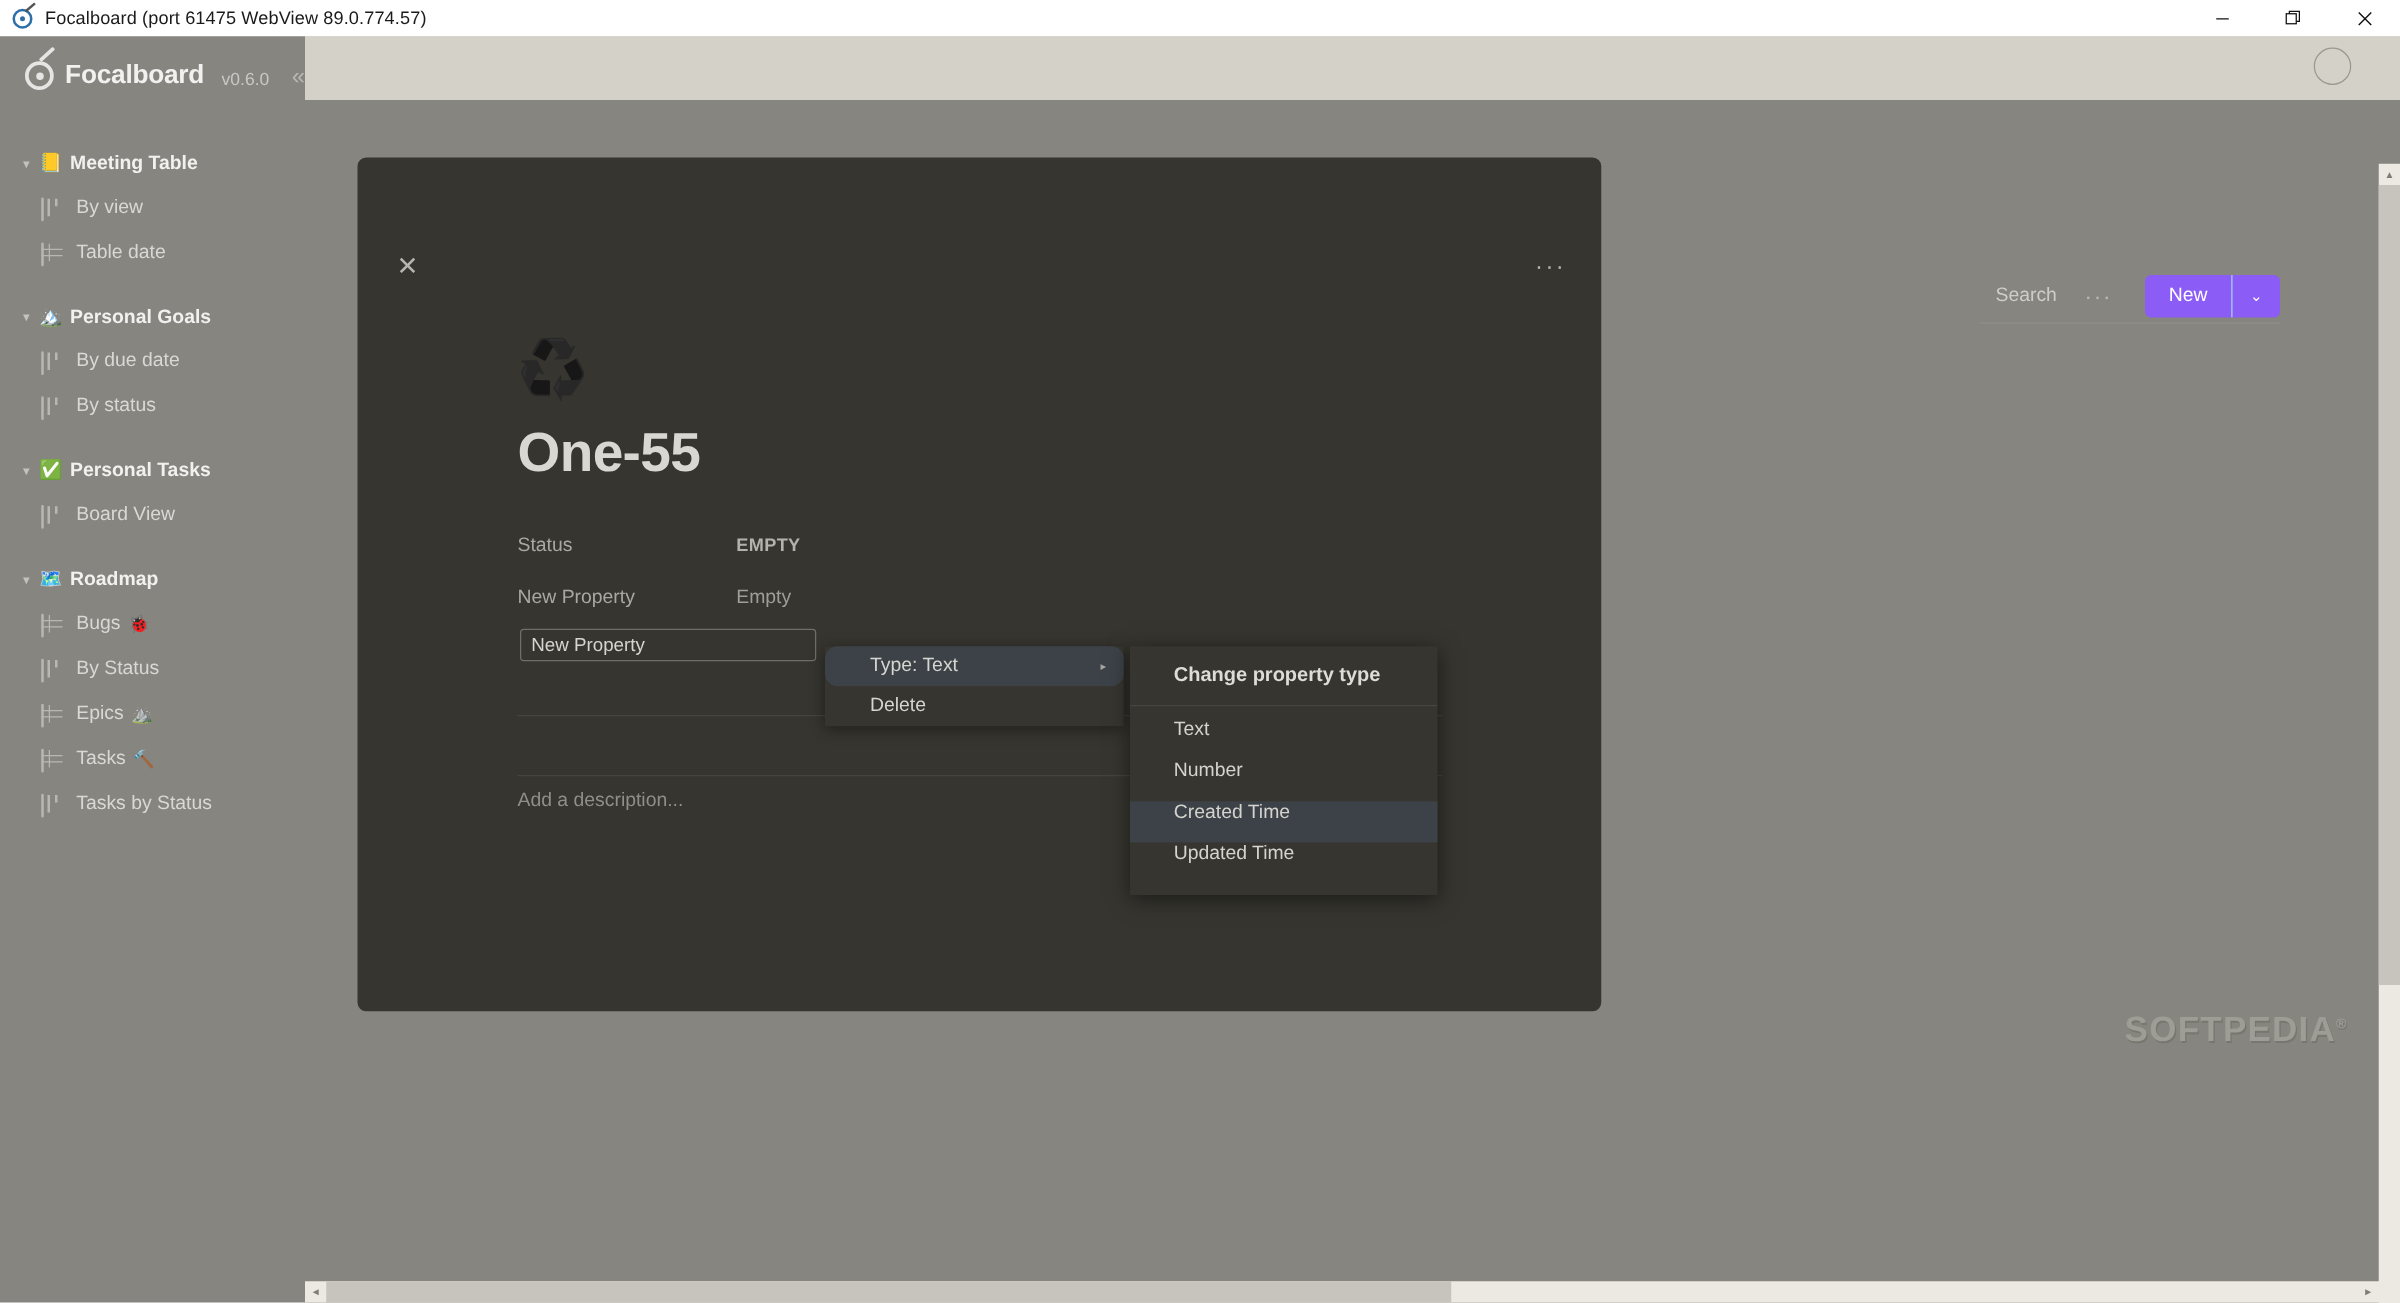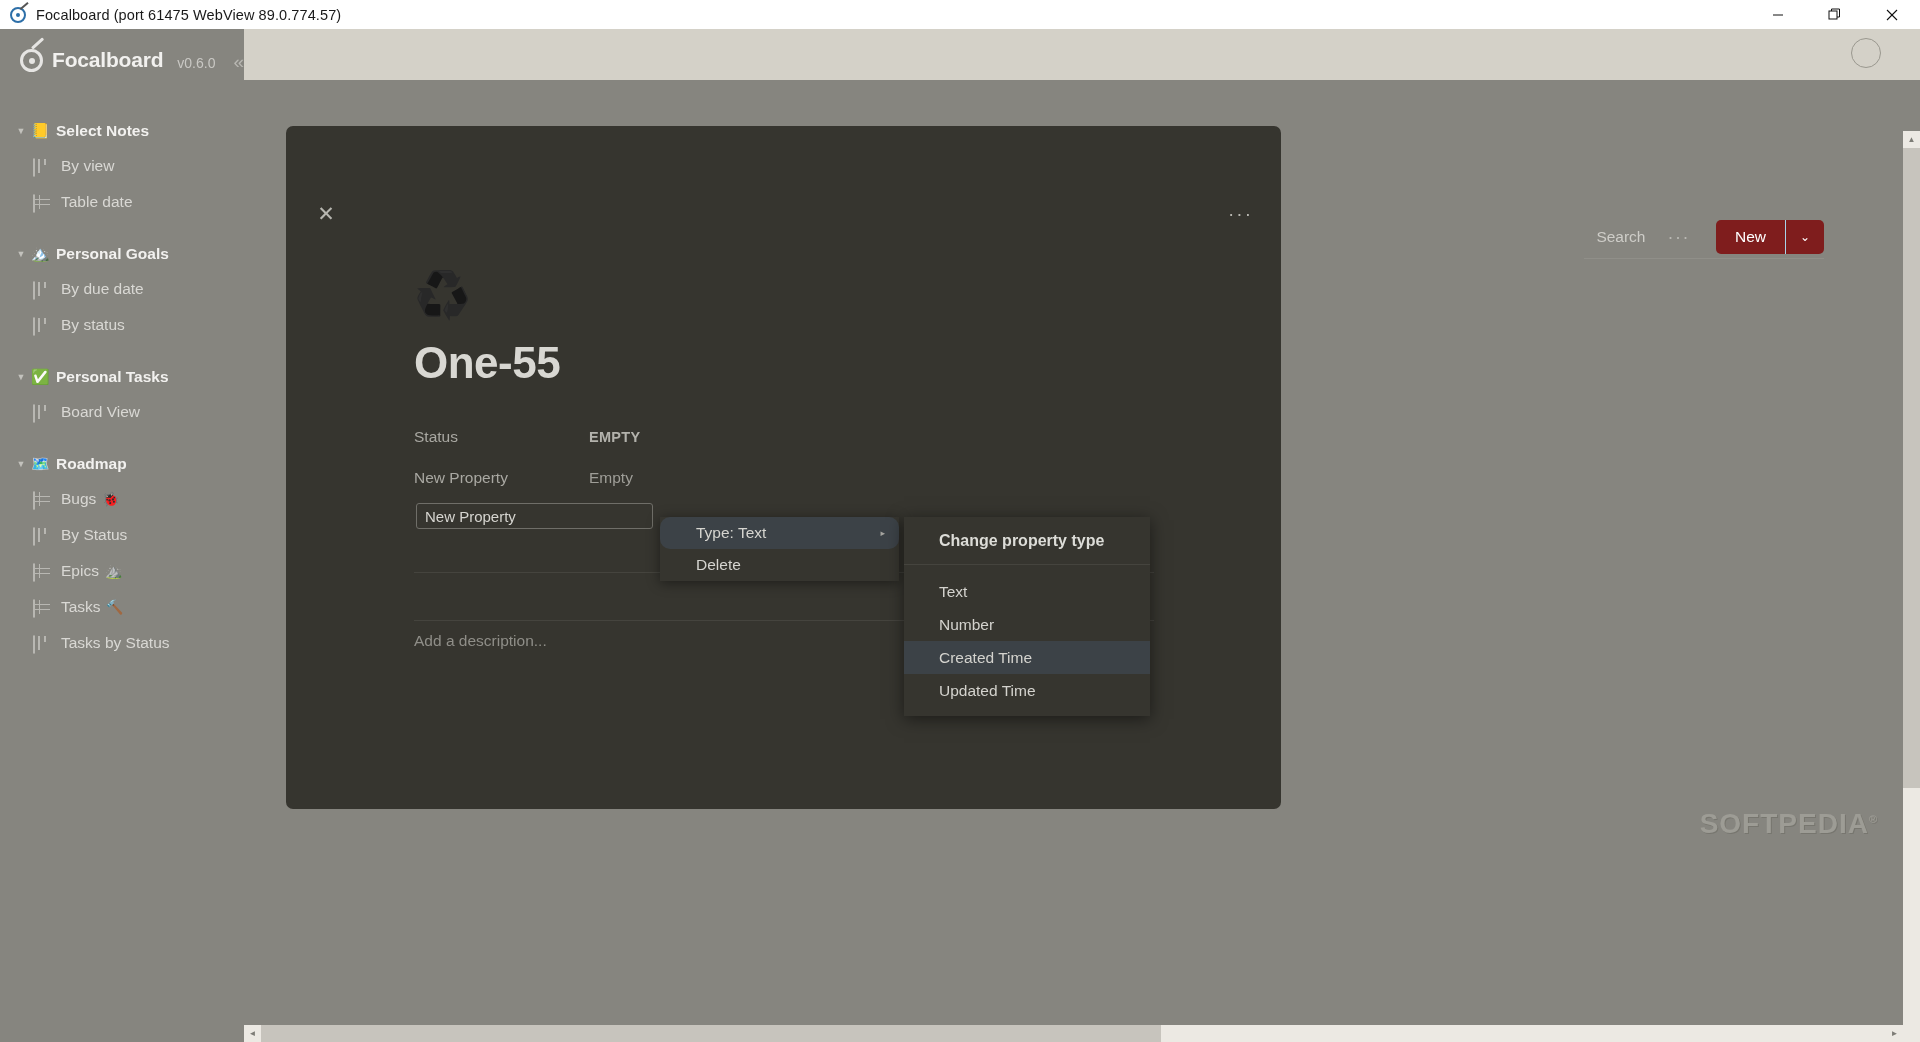--- a/index.html
+++ b/index.html
@@ -194,21 +194,21 @@
   }
   .search-text {
     font-size: 15.5px; color: #cecdc8; margin-right: 22px;
   }
   .tb-dots {
     font-size: 18px; color: #b9b8b3; letter-spacing: 1.5px;
     margin-right: 26px; line-height: 1;
   }
   .new-btn {
     display: flex; align-items: stretch;
-    background: #7f1d1d; border-radius: 5px;
+    background: #8b5cf6; border-radius: 5px;
     height: 34px; overflow: hidden;
   }
   .new-btn-main {
     display: flex; align-items: center; justify-content: center;
     padding: 0 19px; font-size: 15.5px; color: #ffffff;
     border-right: 1px solid #a8d3e8;
   }
   .new-btn-caret {
     display: flex; align-items: center; justify-content: center;
     width: 38px; font-size: 12px; color: #ffffff;
@@ -361,21 +361,21 @@
     padding-bottom: 9px;
   }
   .submenu-header {
     height: 48px; display: flex; align-items: center;
     padding-left: 35px;
     font-size: 16px; font-weight: bold; color: #ddddd8;
     border-bottom: 1px solid #45443e;
   }
   .submenu-list { padding-top: 10px; }
   .submenu-item {
-    display: flex; align-items: center;
+    display: flex; 
     height: 33px; padding-left: 35px;
     font-size: 15.5px; color: #d4d3ce;
   }
   .submenu-item.highlight { background: #3c4247; }
 </style>
 </head>
 <body>
 
 <div class="titlebar">
   <div class="titlebar-icon">
@@ -414,21 +414,21 @@
     <div class="version">v0.6.0</div>
     <div class="collapse-btn">«</div>
   </div>
 
   <div class="sidebar-body">
 
     <div class="board-group">
       <div class="board-row">
         <span class="caret">▼</span>
         <span class="board-emoji">📒</span>
-        <span class="board-title">Select Notes</span>
+        <span class="board-title">Meeting Table</span>
       </div>
       <div class="view-row">
         <span class="view-icon"><span class="vi-board"></span></span>
         <span class="view-label">By view</span>
       </div>
       <div class="view-row">
         <span class="view-icon"><span class="vi-table"></span><span class="vi-table-v"></span></span>
         <span class="view-label">Table date</span>
       </div>
     </div>

